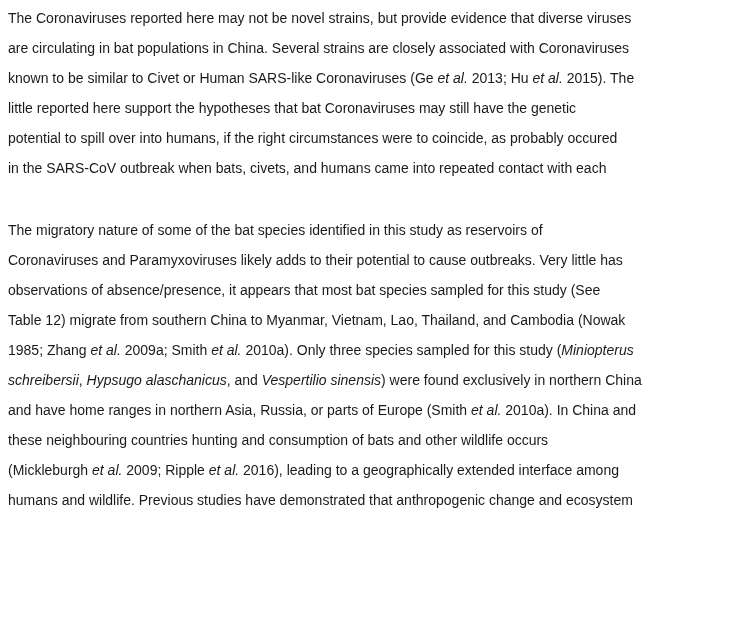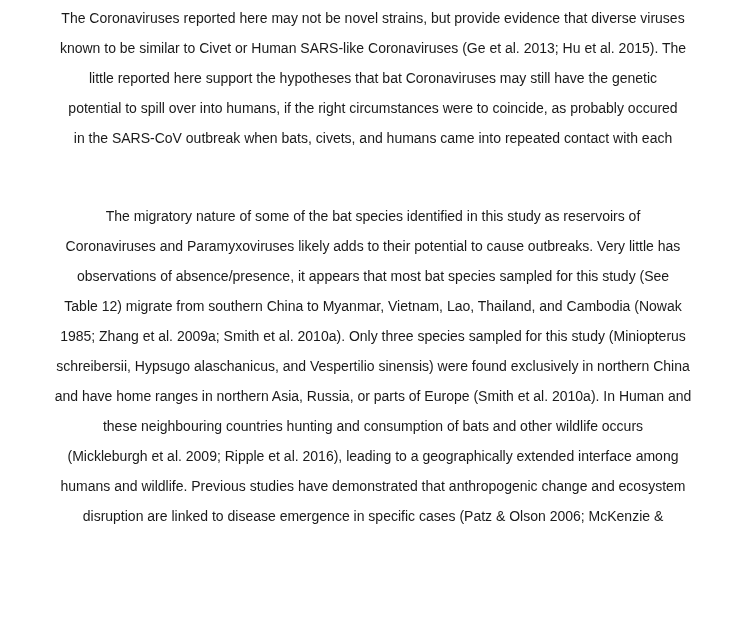--- a/index.html
+++ b/index.html
@@ -11,58 +11,58 @@
   }
   body {
     background: #ffffff;
     font-family: "Liberation Sans", sans-serif;
   }
   .page {
     box-sizing: border-box;
     width: 738px;
     height: 617px;
     padding: 3px 0 0 8px;
-    text-align: center;
   }
   .para {
     margin: 0;
     padding: 0;
   }
   .para + .para {
-    margin-top: 48px;
+    margin-top: 32px;
   }
   .line {
     height: 30px;
     line-height: 30px;
     font-size: 14px;
     white-space: nowrap;
     letter-spacing: 0;
   }
   .it {
+    font-style: italic;
   }
 </style>
 </head>
 <body style="background: rgb(255, 255, 255); color: rgb(26, 26, 26);">
 
 <div class="page">
   <div id="doc">
       <div class="para">
         <div class="line"><span>The Coronaviruses reported here may not be novel strains, but provide evidence that diverse viruses</span></div>
+        <div class="line"><span>are circulating in bat populations in China. Several strains are closely associated with Coronaviruses</span></div>
         <div class="line"><span>known to be similar to Civet or Human SARS-like Coronaviruses (Ge </span><span class="it">et al.</span><span> 2013; Hu </span><span class="it">et al.</span><span> 2015). The</span></div>
         <div class="line"><span>little reported here support the hypotheses that bat Coronaviruses may still have the genetic</span></div>
         <div class="line"><span>potential to spill over into humans, if the right circumstances were to coincide, as probably occured</span></div>
         <div class="line"><span>in the SARS-CoV outbreak when bats, civets, and humans came into repeated contact with each</span></div>
       </div>
       <div class="para">
         <div class="line"><span>The migratory nature of some of the bat species identified in this study as reservoirs of</span></div>
         <div class="line"><span>Coronaviruses and Paramyxoviruses likely adds to their potential to cause outbreaks. Very little has</span></div>
         <div class="line"><span>observations of absence/presence, it appears that most bat species sampled for this study (See</span></div>
         <div class="line"><span>Table 12) migrate from southern China to Myanmar, Vietnam, Lao, Thailand, and Cambodia (Nowak</span></div>
         <div class="line"><span>1985; Zhang </span><span class="it">et al.</span><span> 2009a; Smith </span><span class="it">et al.</span><span> 2010a). Only three species sampled for this study (</span><span class="it">Miniopterus</span></div>
         <div class="line"><span class="it">schreibersii</span><span>, </span><span class="it">Hypsugo alaschanicus</span><span>, and </span><span class="it">Vespertilio sinensis</span><span>) were found exclusively in northern China</span></div>
-        <div class="line"><span>and have home ranges in northern Asia, Russia, or parts of Europe (Smith </span><span class="it">et al.</span><span> 2010a). In Human and</span></div>
+        <div class="line"><span>and have home ranges in northern Asia, Russia, or parts of Europe (Smith </span><span class="it">et al.</span><span> 2010a). In China and</span></div>
         <div class="line"><span>these neighbouring countries hunting and consumption of bats and other wildlife occurs</span></div>
         <div class="line"><span>(Mickleburgh </span><span class="it">et al.</span><span> 2009; Ripple </span><span class="it">et al.</span><span> 2016), leading to a geographically extended interface among</span></div>
         <div class="line"><span>humans and wildlife. Previous studies have demonstrated that anthropogenic change and ecosystem</span></div>
-        <div class="line"><span>disruption are linked to disease emergence in specific cases (Patz &amp; Olson 2006; McKenzie &amp;</span></div>
       </div>
     </div>
 </div>
 
 </body></html>

